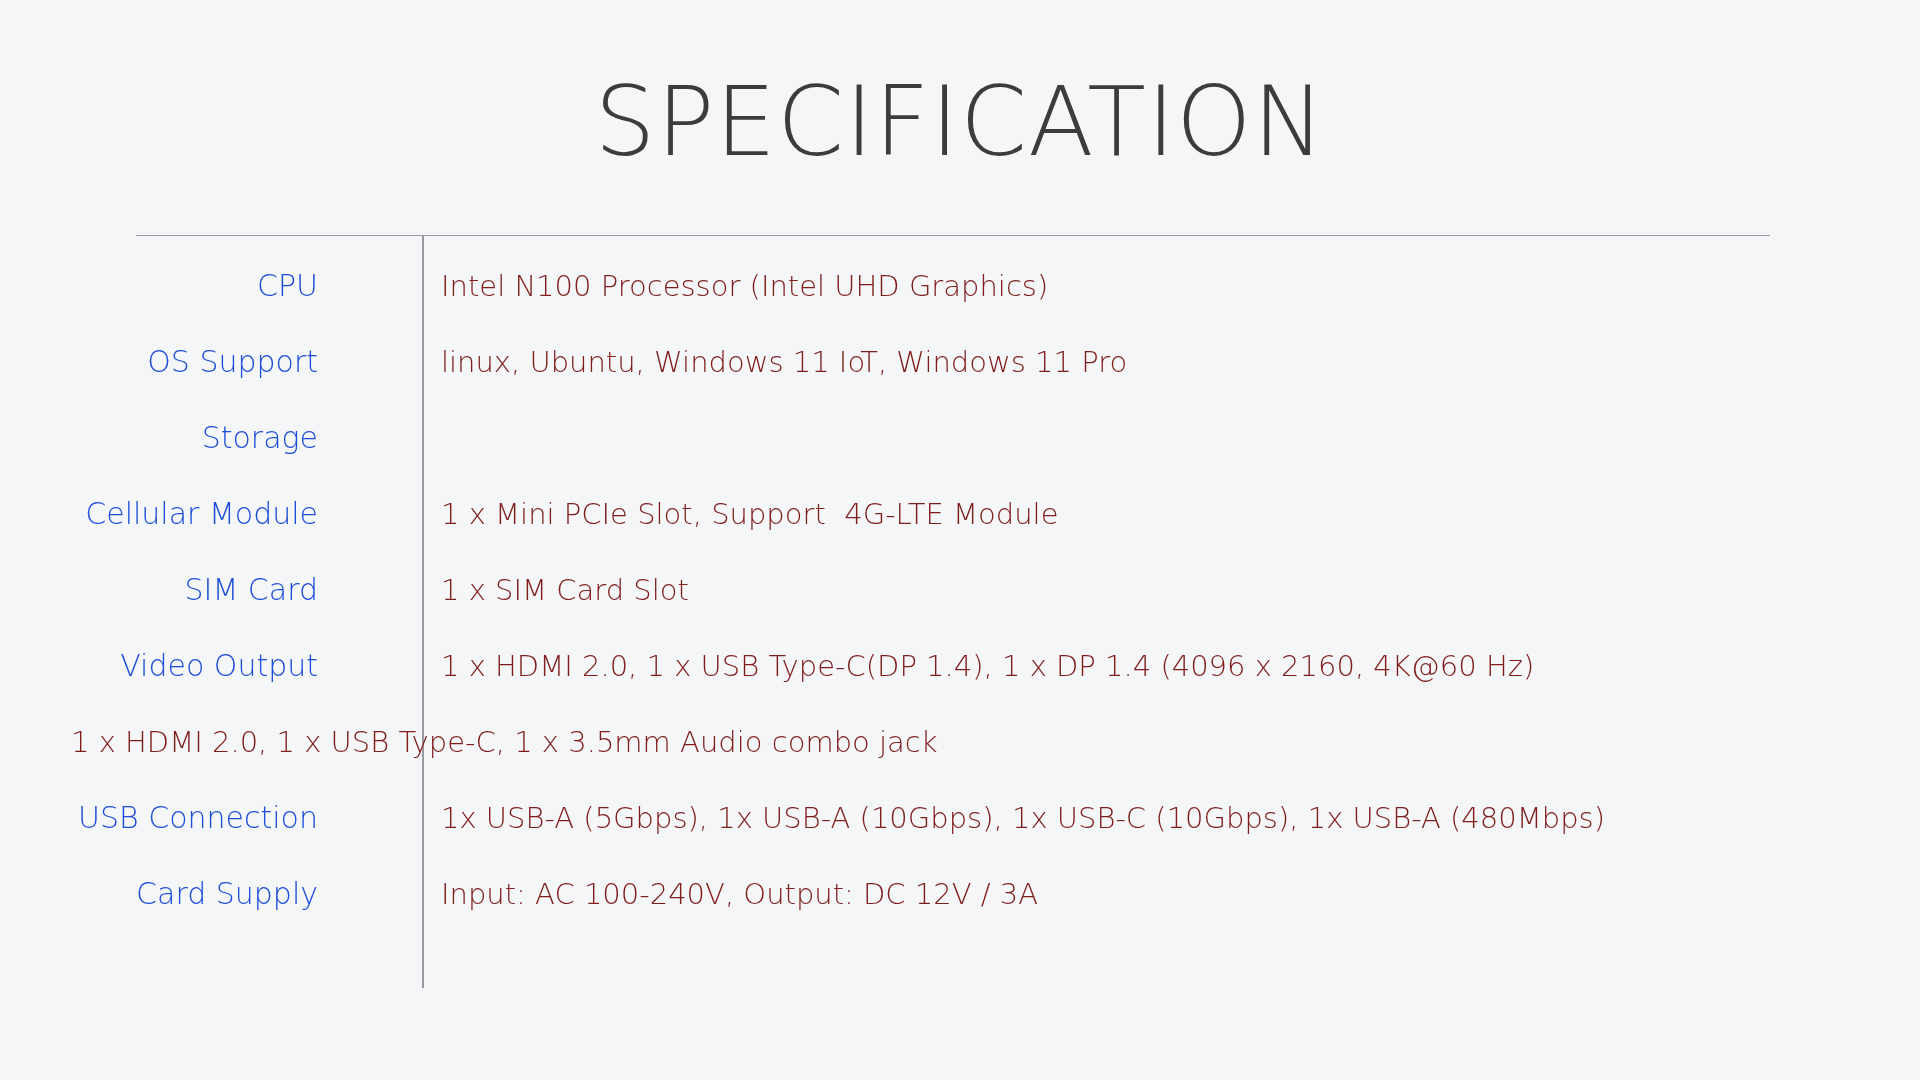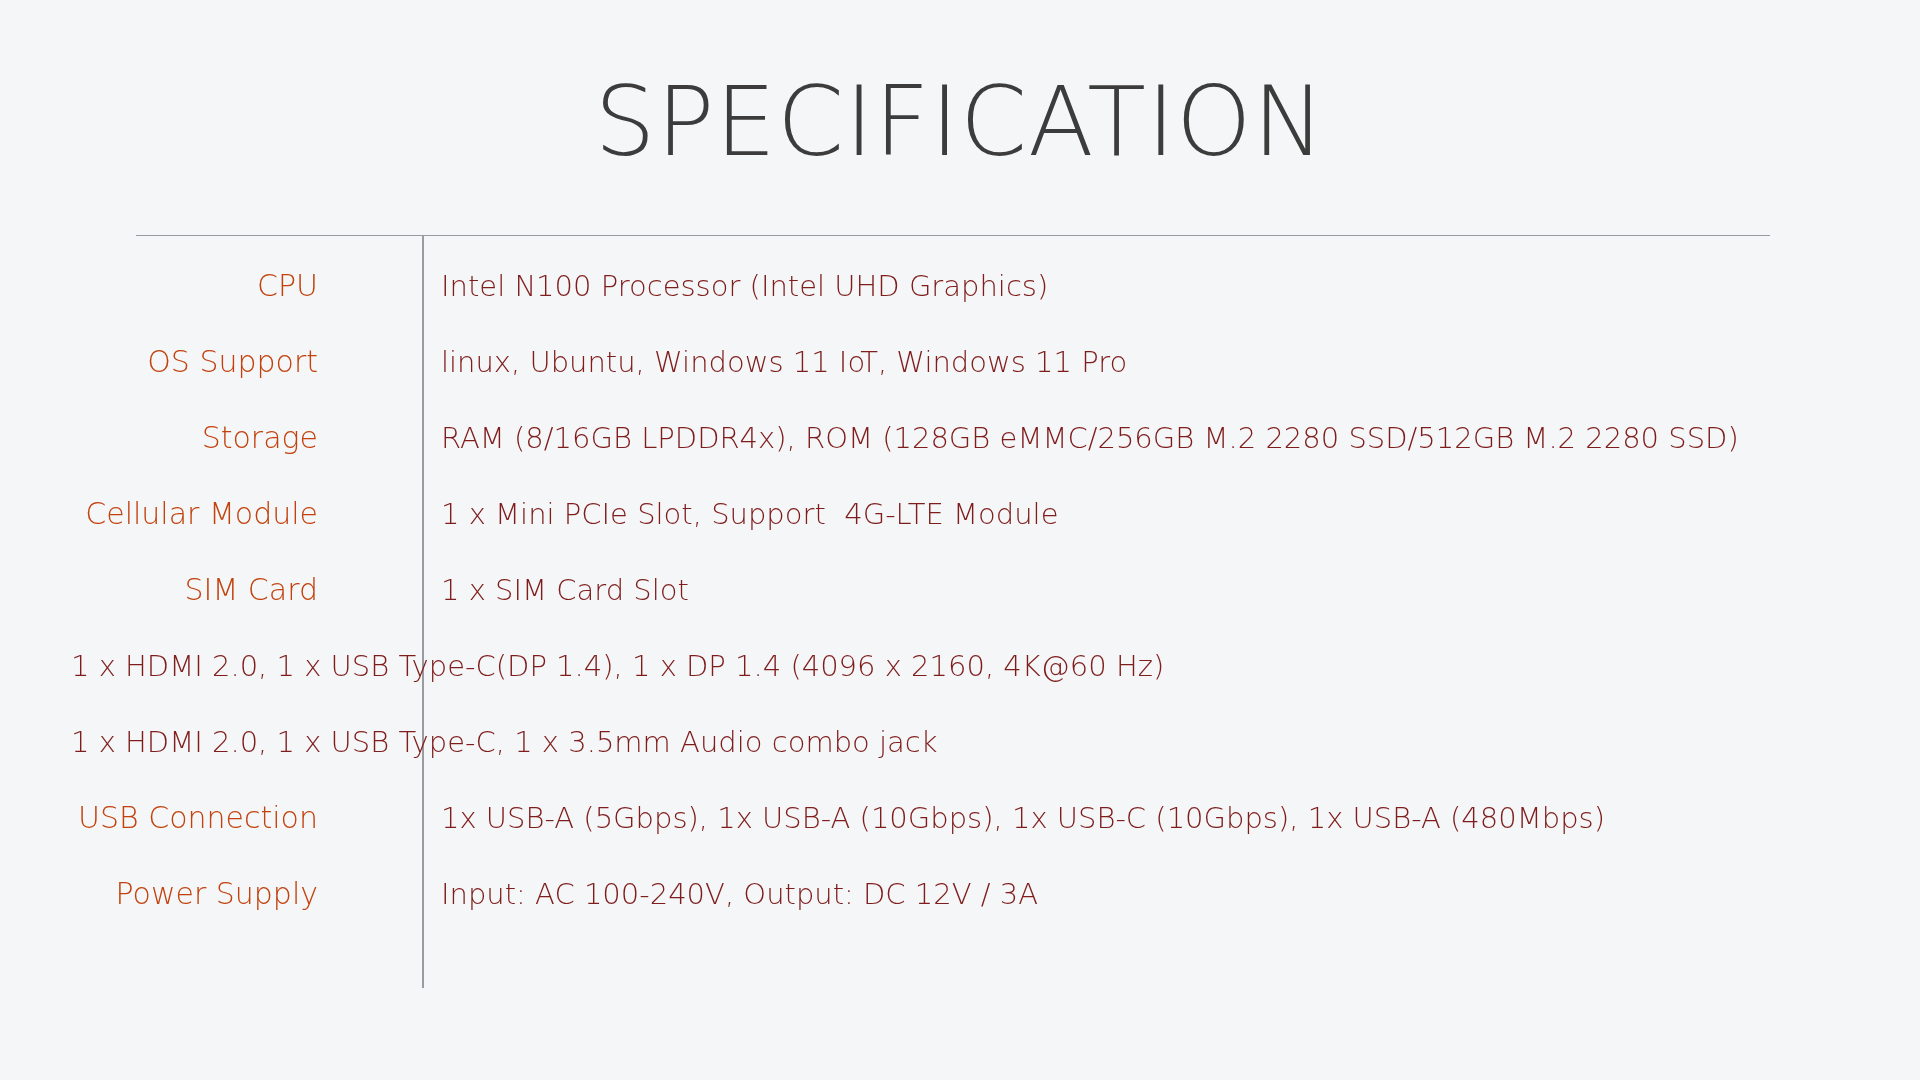--- a/index.html
+++ b/index.html
@@ -61,21 +61,21 @@
     height: 76px;
   }
   .spec-label {
     width: 370px;
     padding-right: 52px;
     box-sizing: border-box;
     text-align: right;
     font-family: "DejaVu Sans", sans-serif;
     font-weight: 300;
     font-size: 30px;
-    color: #c2410c;
+    color: #1d4ed8;
     white-space: nowrap;
     line-height: 76px;
   }
   .spec-value {
     flex: 1;
     padding-left: 71px;
     box-sizing: border-box;
     font-family: "DejaVu Sans", sans-serif;
     font-weight: 300;
     font-size: 29px;
@@ -101,46 +101,46 @@
       <div class="spec-value">Intel N100 Processor (Intel UHD Graphics)</div>
     </div>
 
     <div class="spec-row">
       <div class="spec-label">OS Support</div>
       <div class="spec-value">linux, Ubuntu, Windows 11 IoT, Windows 11 Pro</div>
     </div>
 
     <div class="spec-row">
       <div class="spec-label">Storage</div>
-      <div class="spec-value">RAM (8/16GB LPDDR4x), ROM (128GB eMMC/256GB M.2 2280 SSD/512GB M.2 2280 SSD)</div>
     </div>
 
 
     <div class="spec-row">
       <div class="spec-label">Cellular Module</div>
       <div class="spec-value">1 x Mini PCIe Slot, Support  4G-LTE Module</div>
     </div>
 
     <div class="spec-row">
       <div class="spec-label">SIM Card</div>
       <div class="spec-value">1 x SIM Card Slot</div>
     </div>
 
     <div class="spec-row">
+      <div class="spec-label">Video Output</div>
       <div class="spec-value">1 x HDMI 2.0, 1 x USB Type-C(DP 1.4), 1 x DP 1.4 (4096 x 2160, 4K@60 Hz)</div>
     </div>
 
     <div class="spec-row">
       <div class="spec-value">1 x HDMI 2.0, 1 x USB Type-C, 1 x 3.5mm Audio combo jack</div>
     </div>
 
     <div class="spec-row">
       <div class="spec-label">USB Connection</div>
       <div class="spec-value">1x USB-A (5Gbps), 1x USB-A (10Gbps), 1x USB-C (10Gbps), 1x USB-A (480Mbps)</div>
     </div>
 
     <div class="spec-row">
-      <div class="spec-label">Power Supply</div>
+      <div class="spec-label">Card Supply</div>
       <div class="spec-value">Input: AC 100-240V, Output: DC 12V / 3A</div>
     </div>
 
   </div>
 </div>
 
 </body></html>

